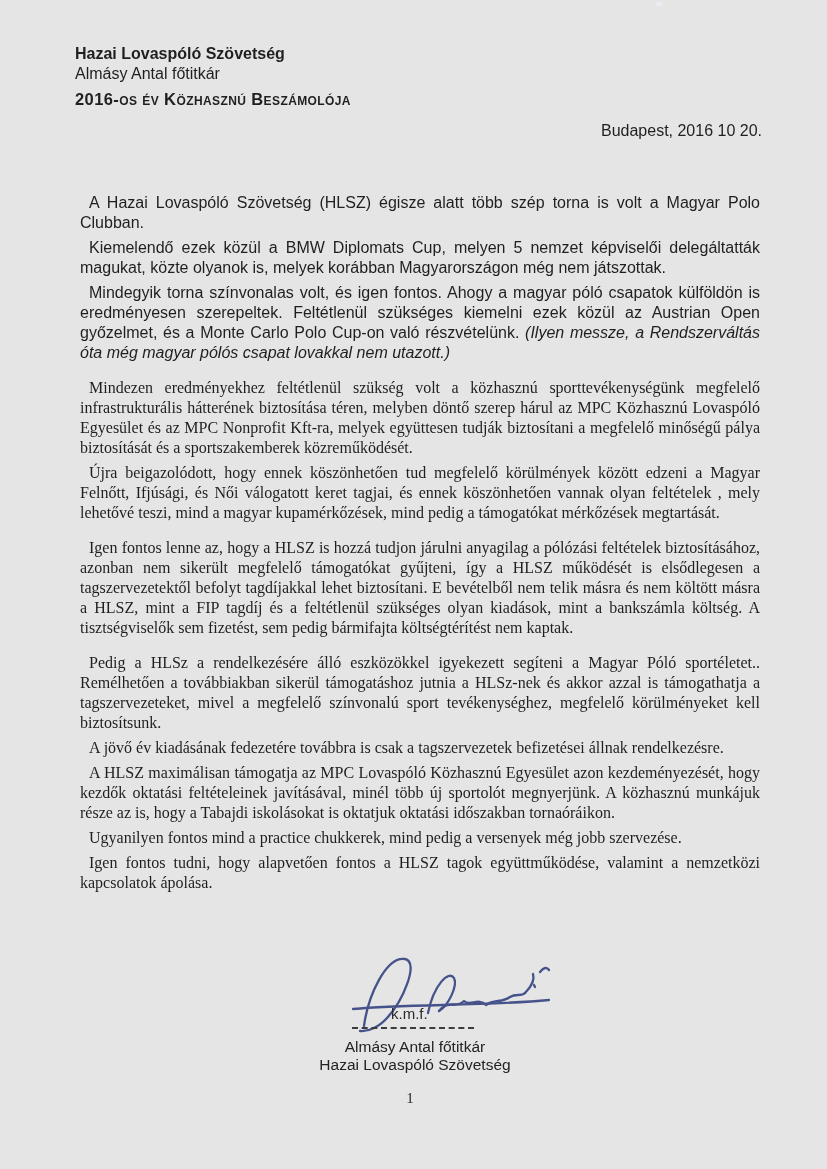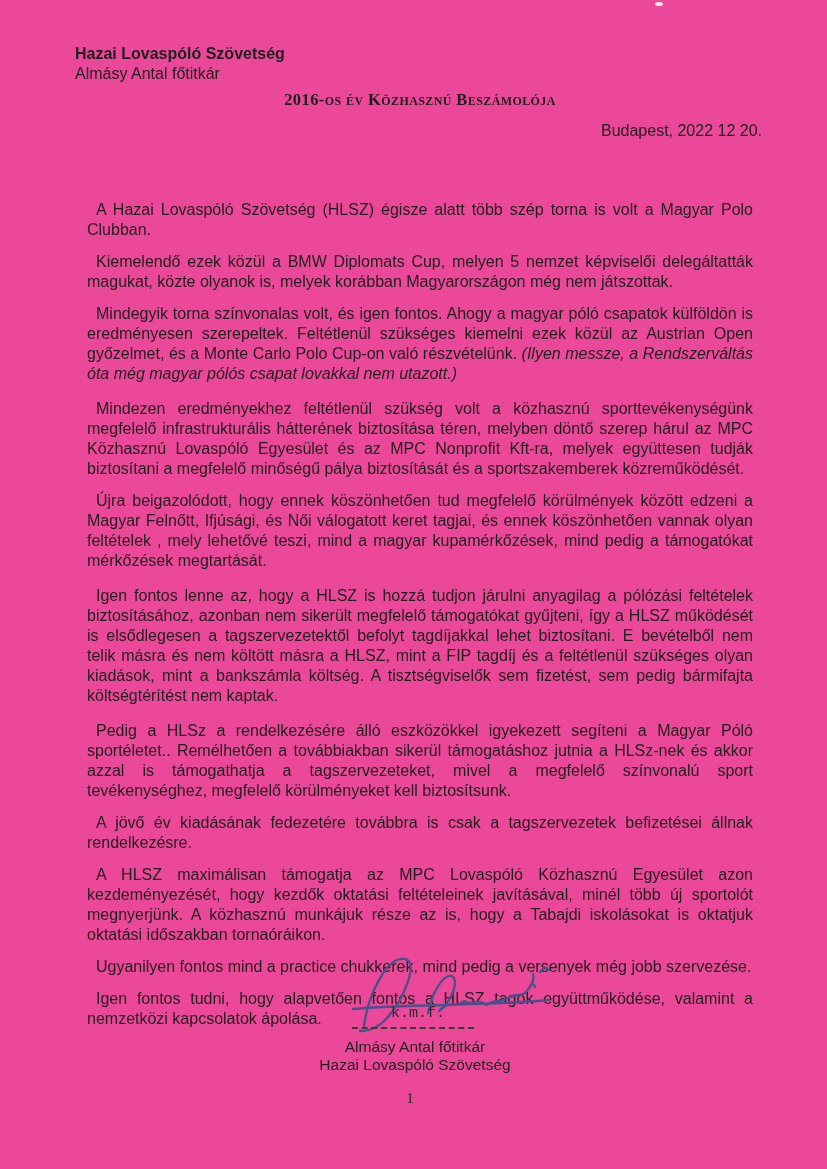--- a/index.html
+++ b/index.html
@@ -1,80 +1,78 @@
 <!DOCTYPE html>
 <html><head>
 <meta charset="utf-8">
 <style>
   html, body { margin: 0; padding: 0; background: #ffffff; }
   .page {
     position: relative;
     width: 827px;
     height: 1169px;
-    background: #ec4899;
+    background: #e5e5e5;
     font-family: "Liberation Sans", sans-serif;
     color: #1f1f1f;
     overflow: hidden;
   }
   .header-block {
     position: absolute;
     left: 75px;
     top: 44px;
     font-size: 16px;
     line-height: 20px;
   }
   .org-name { font-weight: bold; }
   .report-title {
     position: absolute;
     left: 75px;
     top: 90px;
     width: 690px;
-    text-align: center;
+    text-align: left;
     font-weight: bold;
     font-size: 16.5px;
     font-variant: small-caps;
     letter-spacing: 0.4px;
-    font-family: Liberation Serif, serif;
   }
   .dateline {
     position: absolute;
     left: 75px;
     top: 122px;
     width: 687px;
     text-align: right;
     font-size: 16px;
   }
   .doc-body {
     position: absolute;
     left: 75px;
     top: 188px;
     width: 690px;
     font-size: 16px;
     line-height: 20px;
     text-align: justify;
   }
-  .para { margin: 12px; text-indent: 9px; }
-  .block + .block { margin-top: 15px; }
+  .para { margin: 5px; text-indent: 9px; }
+  .block + .block { margin-top: 15px; font-family: Liberation Serif, serif; }
   .italic { font-style: italic; }
 
   .sig-svg {
     position: absolute;
     left: 348px;
     top: 952px;
     width: 215px;
     height: 88px;
     overflow: visible;
   }
   .sig-kmf {
     position: absolute;
     left: 391px;
     top: 1005px;
     font-size: 15px;
     color: #2a2a2a;
-    font-family: Liberation Mono, monospace;
   }
   .sig-dashes {
     position: absolute;
     left: 352px;
     top: 1027px;
     width: 122px;
     border-top: 2px dashed #3c3c3c;
   }
   .sig-names {
     position: absolute;
@@ -113,21 +111,21 @@
 
   <div class="scan-speck"></div>
 
   <div class="header-block">
     <div class="org-name">Hazai Lovaspóló Szövetség</div>
     <div>Almásy Antal főtitkár</div>
   </div>
 
   <div class="report-title">2016-os év Közhasznú Beszámolója</div>
 
-  <div class="dateline">Budapest, 2022 12 20.</div>
+  <div class="dateline">Budapest, 2016 10 20.</div>
 
   <div class="doc-body" id="doc-body">
       <div class="block">
         <p class="para"><span>A Hazai Lovaspóló Szövetség (HLSZ) égisze alatt több szép torna is volt a Magyar Polo Clubban.</span></p>
         <p class="para"><span>Kiemelendő ezek közül a BMW Diplomats Cup, melyen 5 nemzet képviselői delegáltatták magukat, közte olyanok is, melyek korábban Magyarországon még nem játszottak.</span></p>
         <p class="para"><span>Mindegyik torna színvonalas volt, és igen fontos. Ahogy a magyar póló csapatok külföldön is eredményesen szerepeltek. Feltétlenül szükséges kiemelni ezek közül az Austrian Open győzelmet, és a Monte Carlo Polo Cup-on való részvételünk. </span><span class="italic">(Ilyen messze, a Rendszerváltás óta még magyar pólós csapat lovakkal nem utazott.)</span></p>
       </div>
       <div class="block">
         <p class="para"><span>Mindezen eredményekhez feltétlenül szükség volt a közhasznú sporttevékenységünk megfelelő infrastrukturális hátterének biztosítása téren, melyben döntő szerep hárul az MPC Közhasznú Lovaspóló Egyesület és az MPC Nonprofit Kft-ra, melyek együttesen tudják biztosítani a megfelelő minőségű pálya biztosítását és a sportszakemberek közreműködését.</span></p>
         <p class="para"><span>Újra beigazolódott, hogy ennek köszönhetően tud megfelelő körülmények között edzeni a Magyar Felnőtt, Ifjúsági, és Női válogatott keret tagjai, és ennek köszönhetően vannak olyan feltételek , mely lehetővé teszi, mind a magyar kupamérkőzések, mind pedig a támogatókat mérkőzések megtartását.</span></p>

